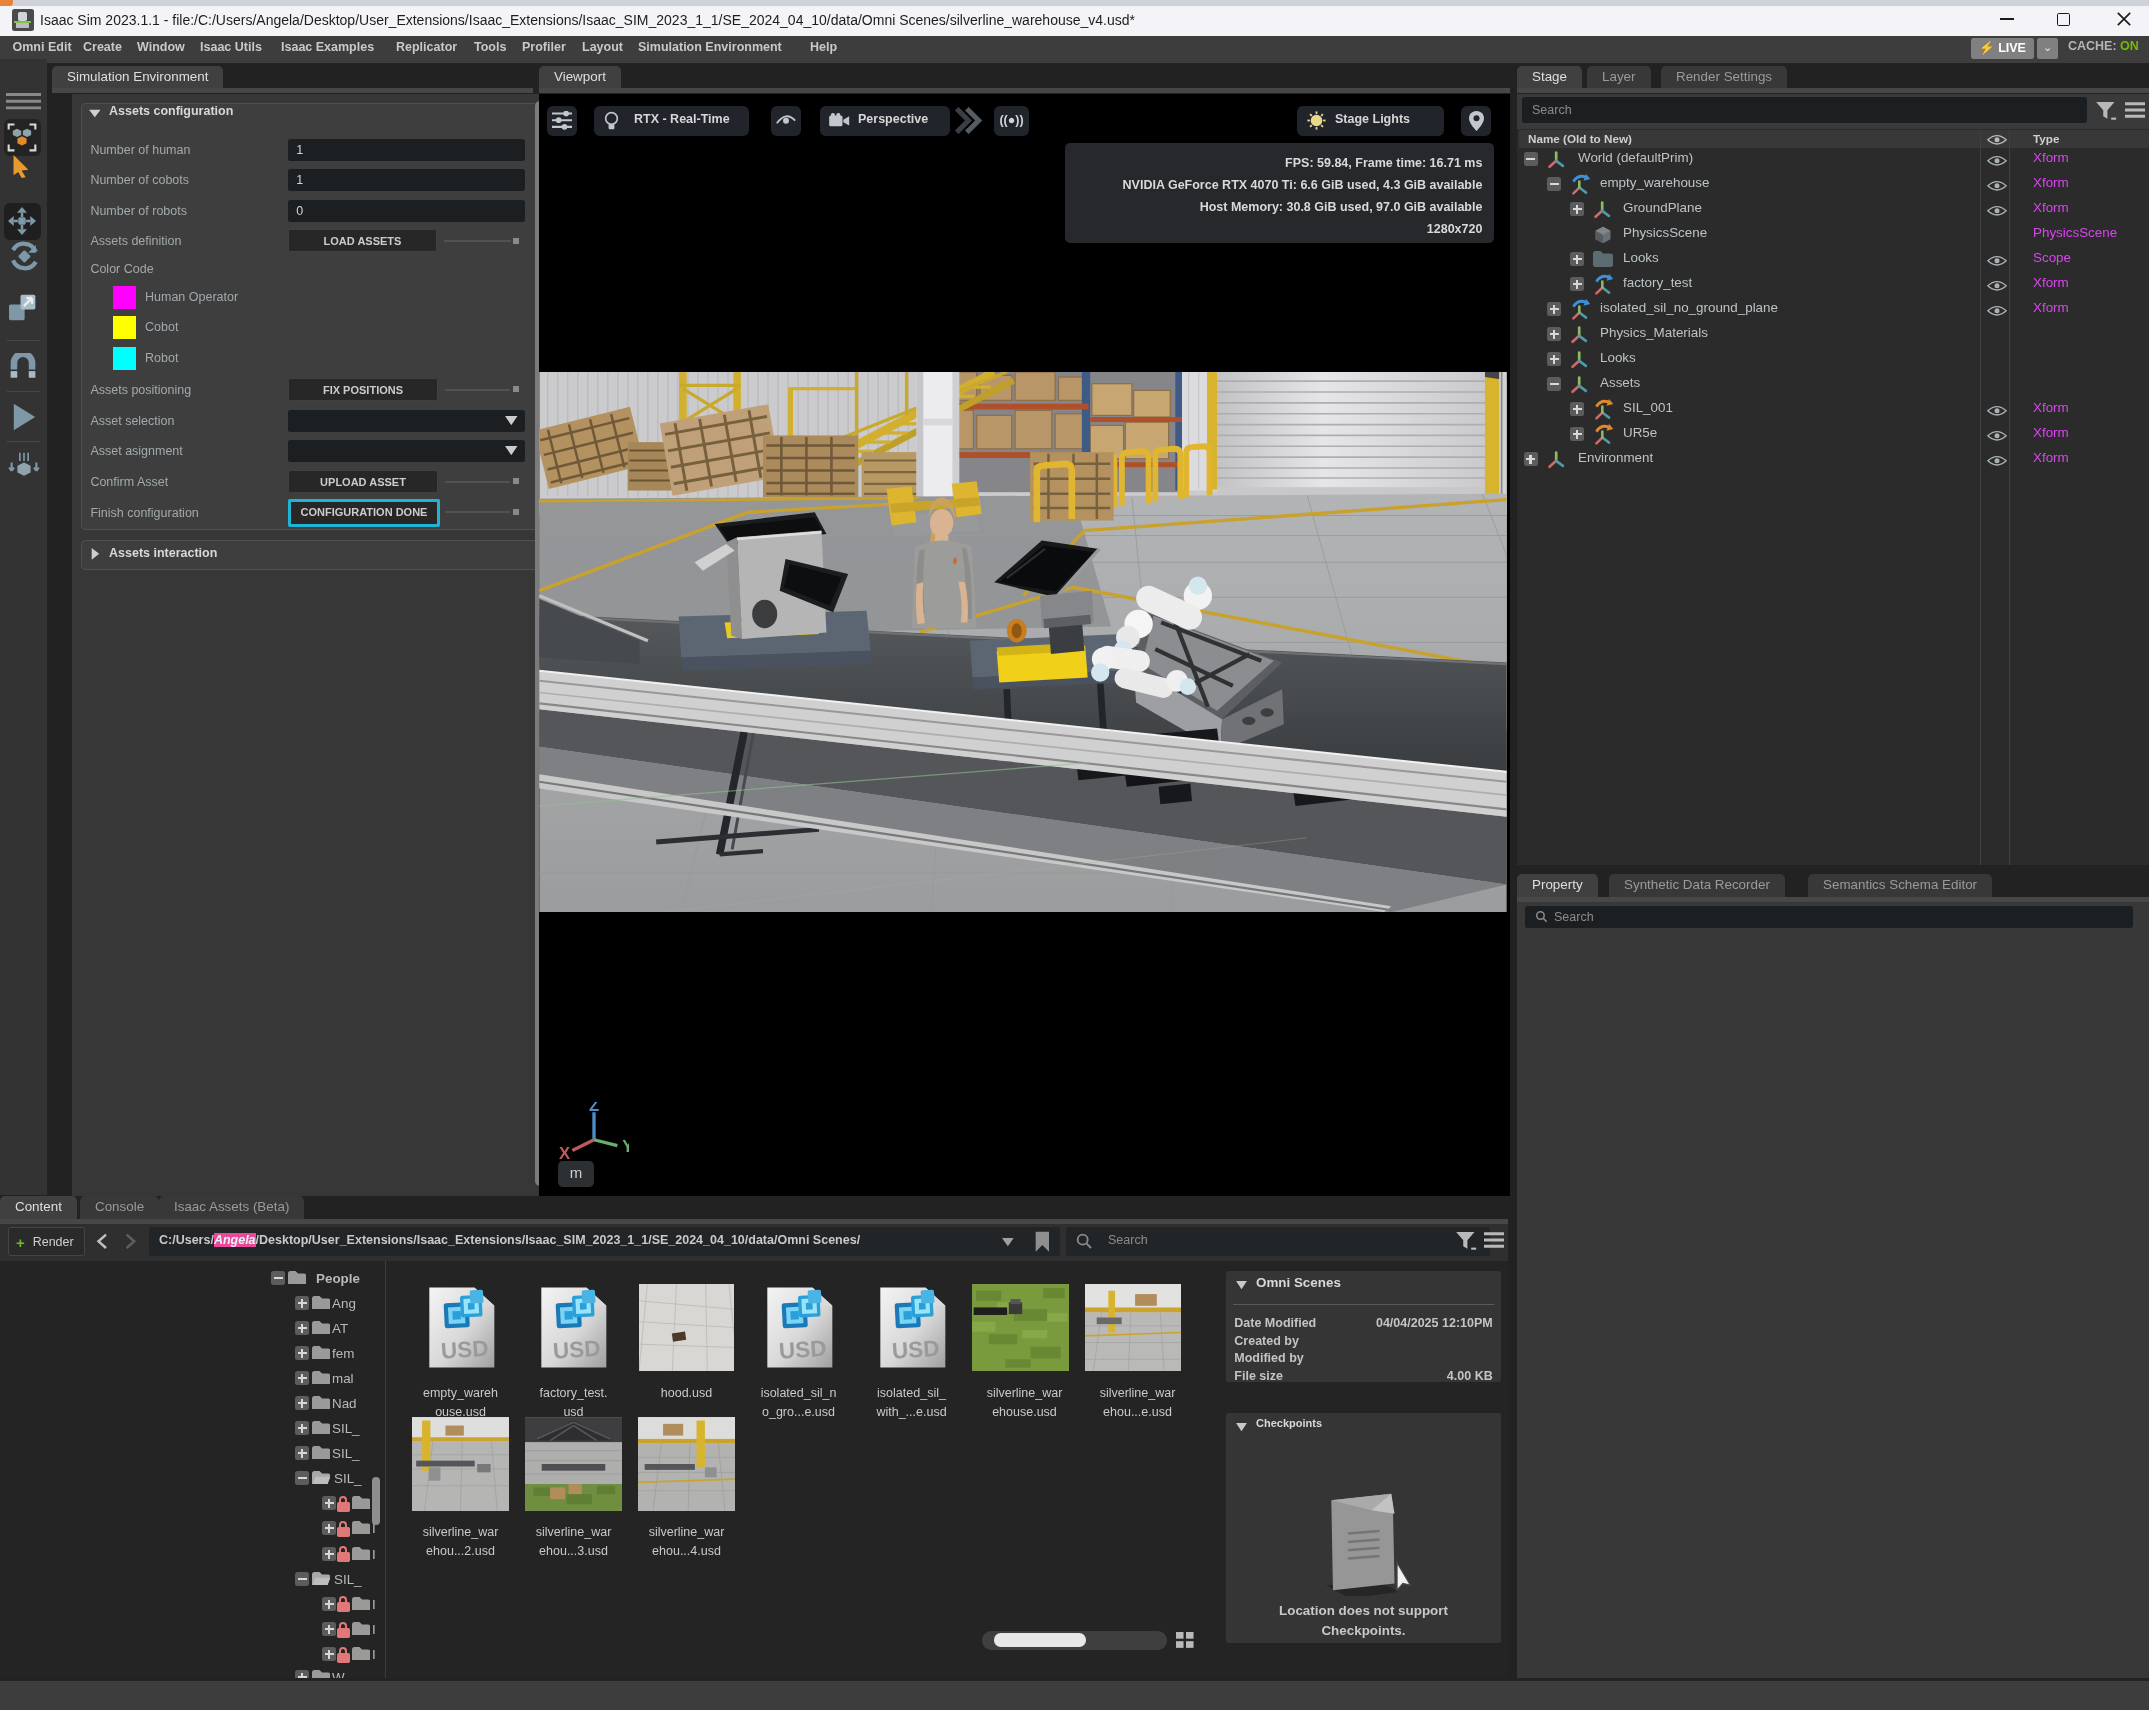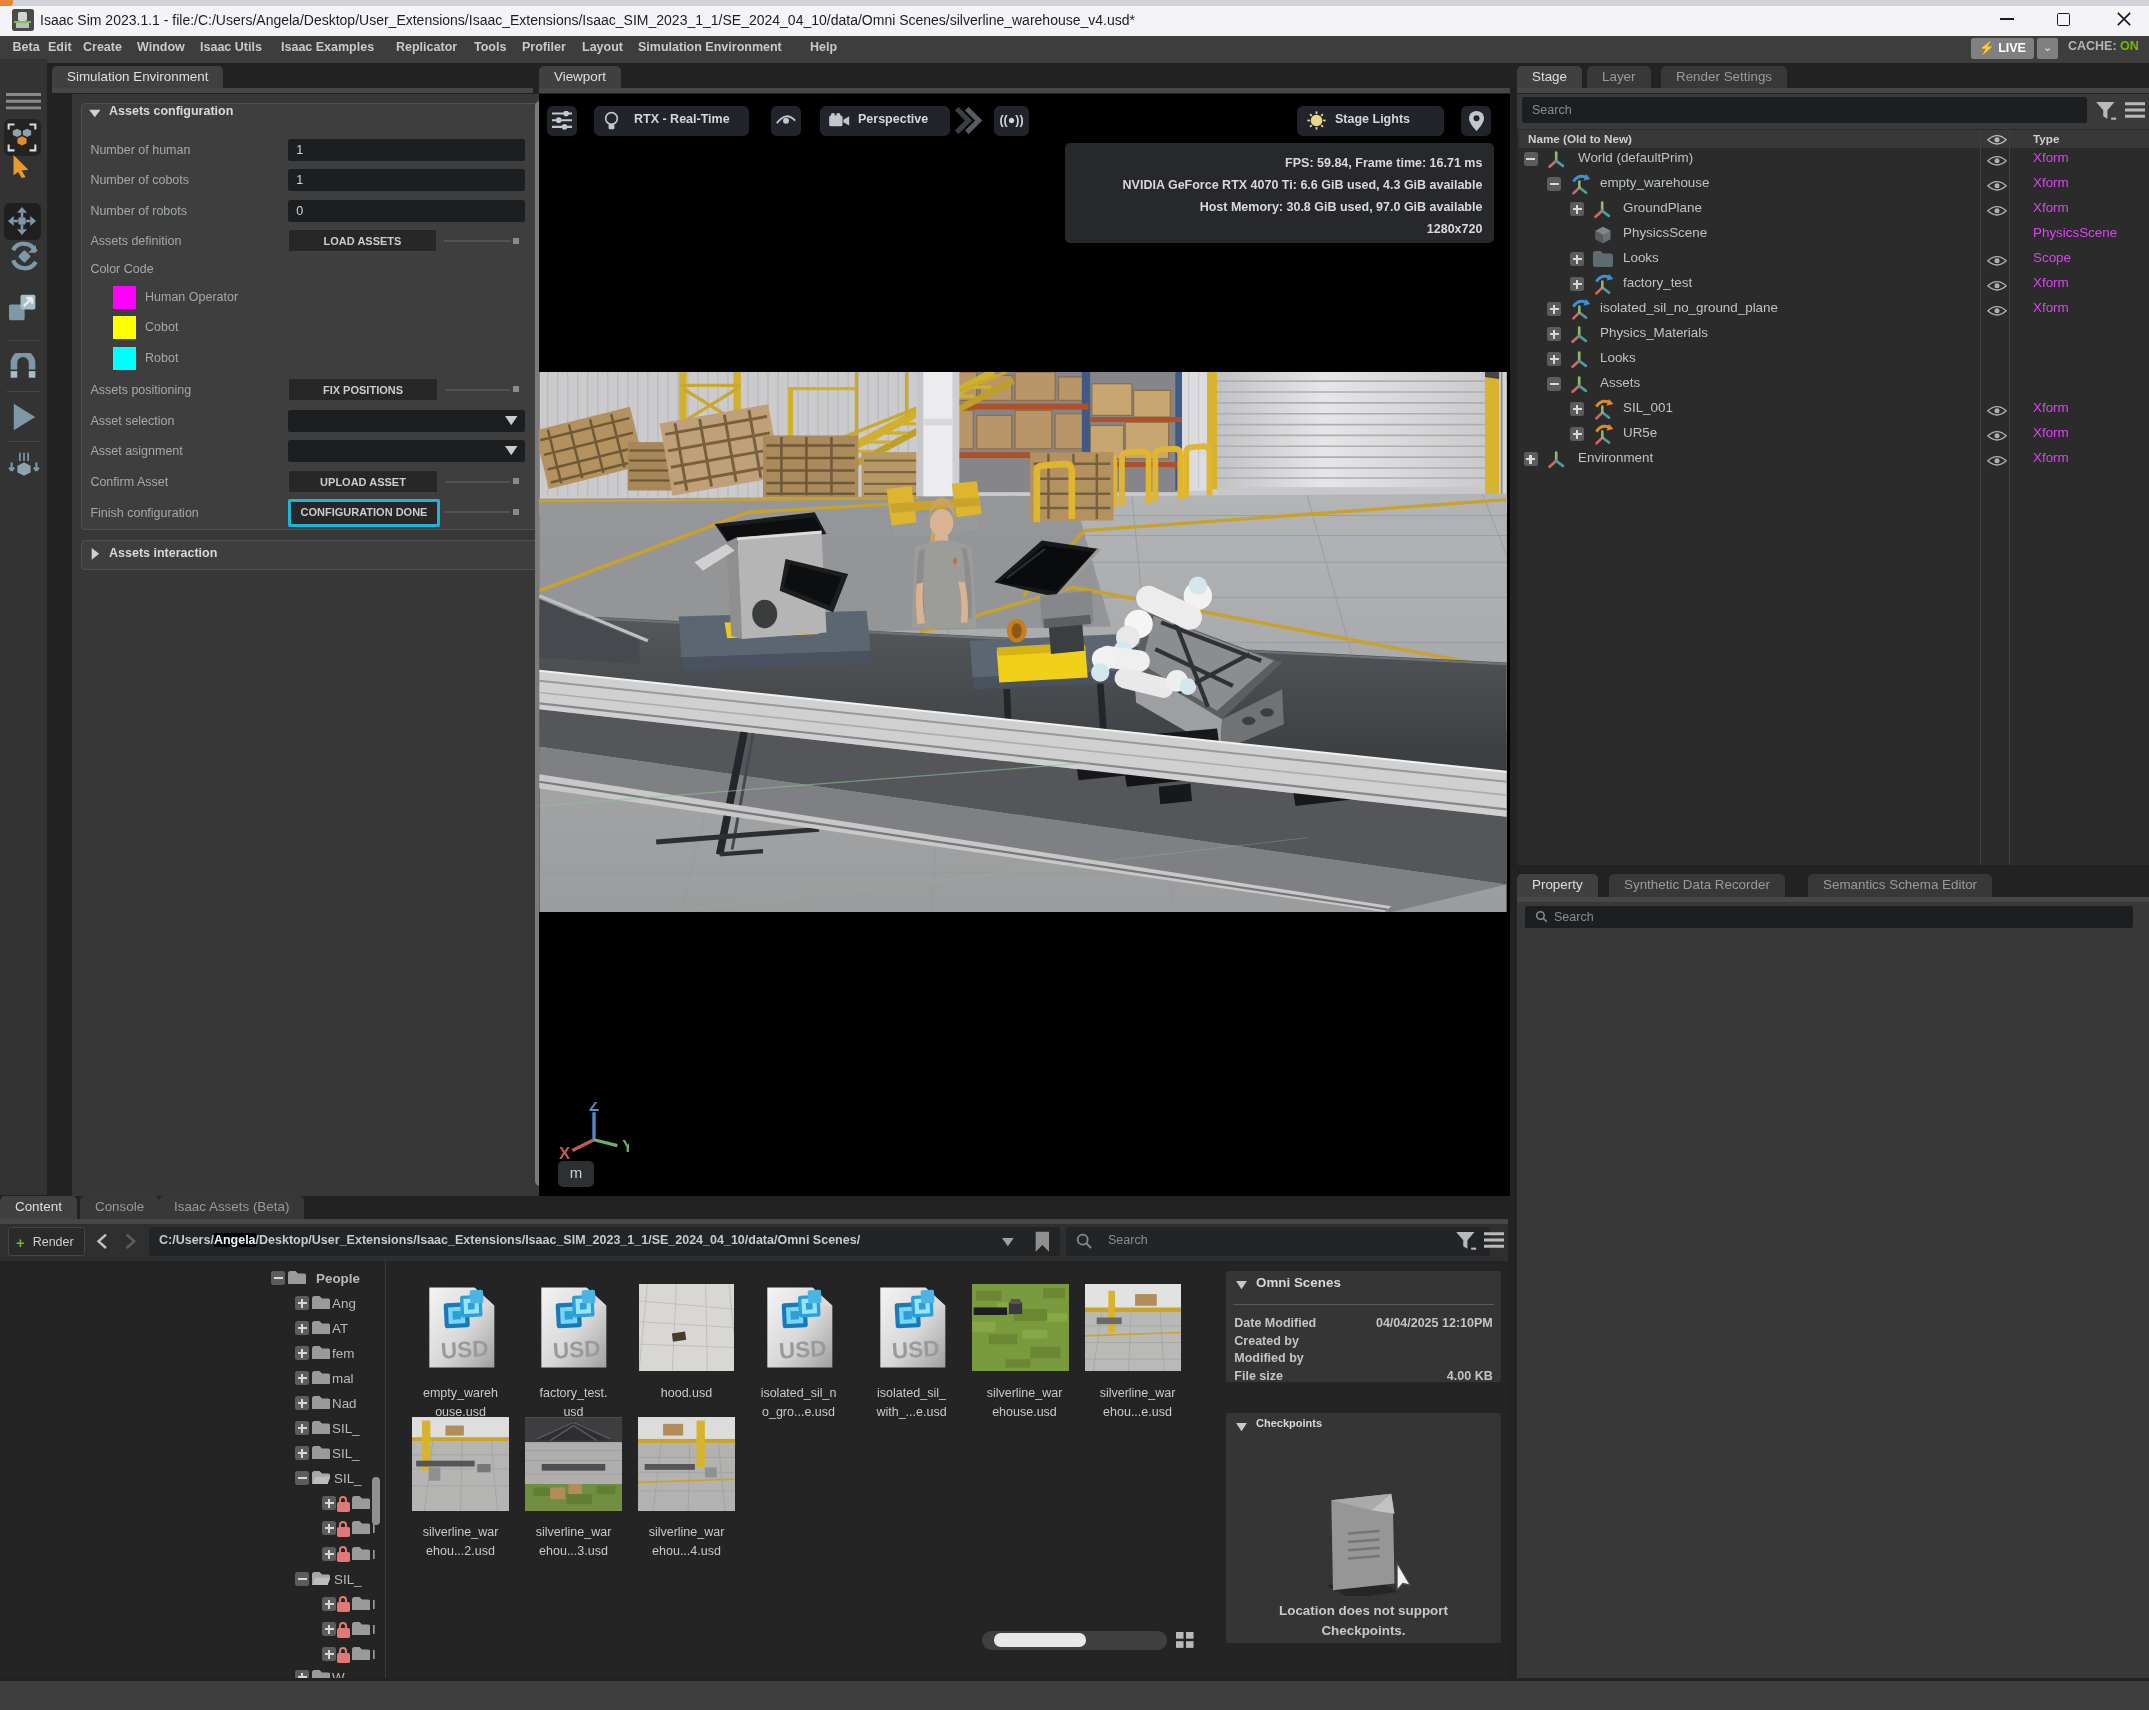--- a/index.html
+++ b/index.html
@@ -34,21 +34,21 @@
 
     <div class="abs" style="left:2000px;top:12.5px;width:14px;height:1.7px;background:#1a1a1a;"></div>
     <div class="abs" style="left:2057px;top:7.5px;width:12.5px;height:12.5px;border:1.7px solid #1a1a1a;border-radius:1.7px;"></div>
     <svg class="abs" style="left:2117px;top:6.7px;" width="14" height="14" viewBox="0 0 17 17">
         <path d="M1 1 L16 16 M16 1 L1 16" stroke="#1a1a1a" stroke-width="2"></path>
       </svg>
   </div>
 
   <div class="abs" style="left:0;top:36px;width:2150px;height:27px;background:#3d3d3d;">
     <div class="abs" style="top:4.2px;font-size:12.5px;font-weight:bold;color:#c9c9c9;width:100%;height:16.7px;">
-      <span class="abs" style="left:12.5px;">Beta</span>
+      <span class="abs" style="left:12.5px;">Omni</span>
         <span class="abs" style="left:48px;">Edit</span>
         <span class="abs" style="left:83px;">Create</span>
         <span class="abs" style="left:137px;">Window</span>
         <span class="abs" style="left:200px;">Isaac Utils</span>
         <span class="abs" style="left:281px;">Isaac Examples</span>
         <span class="abs" style="left:396px;">Replicator</span>
         <span class="abs" style="left:474px;">Tools</span>
         <span class="abs" style="left:522px;">Profiler</span>
         <span class="abs" style="left:582px;">Layout</span>
         <span class="abs" style="left:638px;">Simulation Environment</span>
@@ -894,21 +894,21 @@
         <span style="position:absolute;left:6.7px;top:5.8px;color:#6fba2c;font-weight:bold;font-size:15px;">+</span>
         <span style="position:absolute;left:23.4px;top:6.7px;">Render</span>
       </div>
     <svg class="abs" style="left:96px;top:9.2px;" width="11.7" height="16.7" viewBox="0 0 14 20">
         <path d="M12 2 L3 10 L12 18" stroke="#c0c0c0" stroke-width="3" fill="none"></path>
       </svg>
     <svg class="abs" style="left:125px;top:9.2px;" width="11.7" height="16.7" viewBox="0 0 14 20">
         <path d="M2 2 L11 10 L2 18" stroke="#5f5f5f" stroke-width="3" fill="none"></path>
       </svg>
     <div class="abs" style="left:149px;top:3.3px;width:911px;height:29px;background:#222528;border-radius:2.5px;"></div>
-    <div class="abs" style="left:159px;top:9.2px;font-size:12.5px;font-weight:bold;color:#c9c9c9;">C:/Users/<span style="background:#000000;color:#e8f4f8;">Angela</span>/Desktop/User_Extensions/Isaac_Extensions/Isaac_SIM_2023_1_1/SE_2024_04_10/data/Omni Scenes/</div>
+    <div class="abs" style="left:159px;top:9.2px;font-size:12.5px;font-weight:bold;color:#c9c9c9;">C:/Users/<span style="background:#ec4899;color:#e8f4f8;font-style:italic;">Angela</span>/Desktop/User_Extensions/Isaac_Extensions/Isaac_SIM_2023_1_1/SE_2024_04_10/data/Omni Scenes/</div>
     <svg class="abs" style="left:1002px;top:14px;" width="11.7" height="8.3" viewBox="0 0 14 10">
         <path d="M0 0 L14 0 L7 10 Z" fill="#a0a0a0"></path>
       </svg>
     <svg class="abs" style="left:1034px;top:5.8px;" width="16.7" height="23.4" viewBox="0 0 20 28">
         <path d="M2 2 H18 V26 L10 18 L2 26 Z" fill="#8f8f8f"></path>
       </svg>
     <div class="abs" style="left:1066px;top:3.3px;width:424px;height:29px;background:#222528;border-radius:2.5px;"></div>
     <svg class="abs" style="left:1076px;top:9.2px;" width="16.7" height="16.7" viewBox="0 0 20 20">
         <circle cx="8" cy="8" r="6" fill="none" stroke="#8b8b8b" stroke-width="2.2"></circle>
         <path d="M12.5 12.5 L18 18" stroke="#8b8b8b" stroke-width="2.2"></path>

